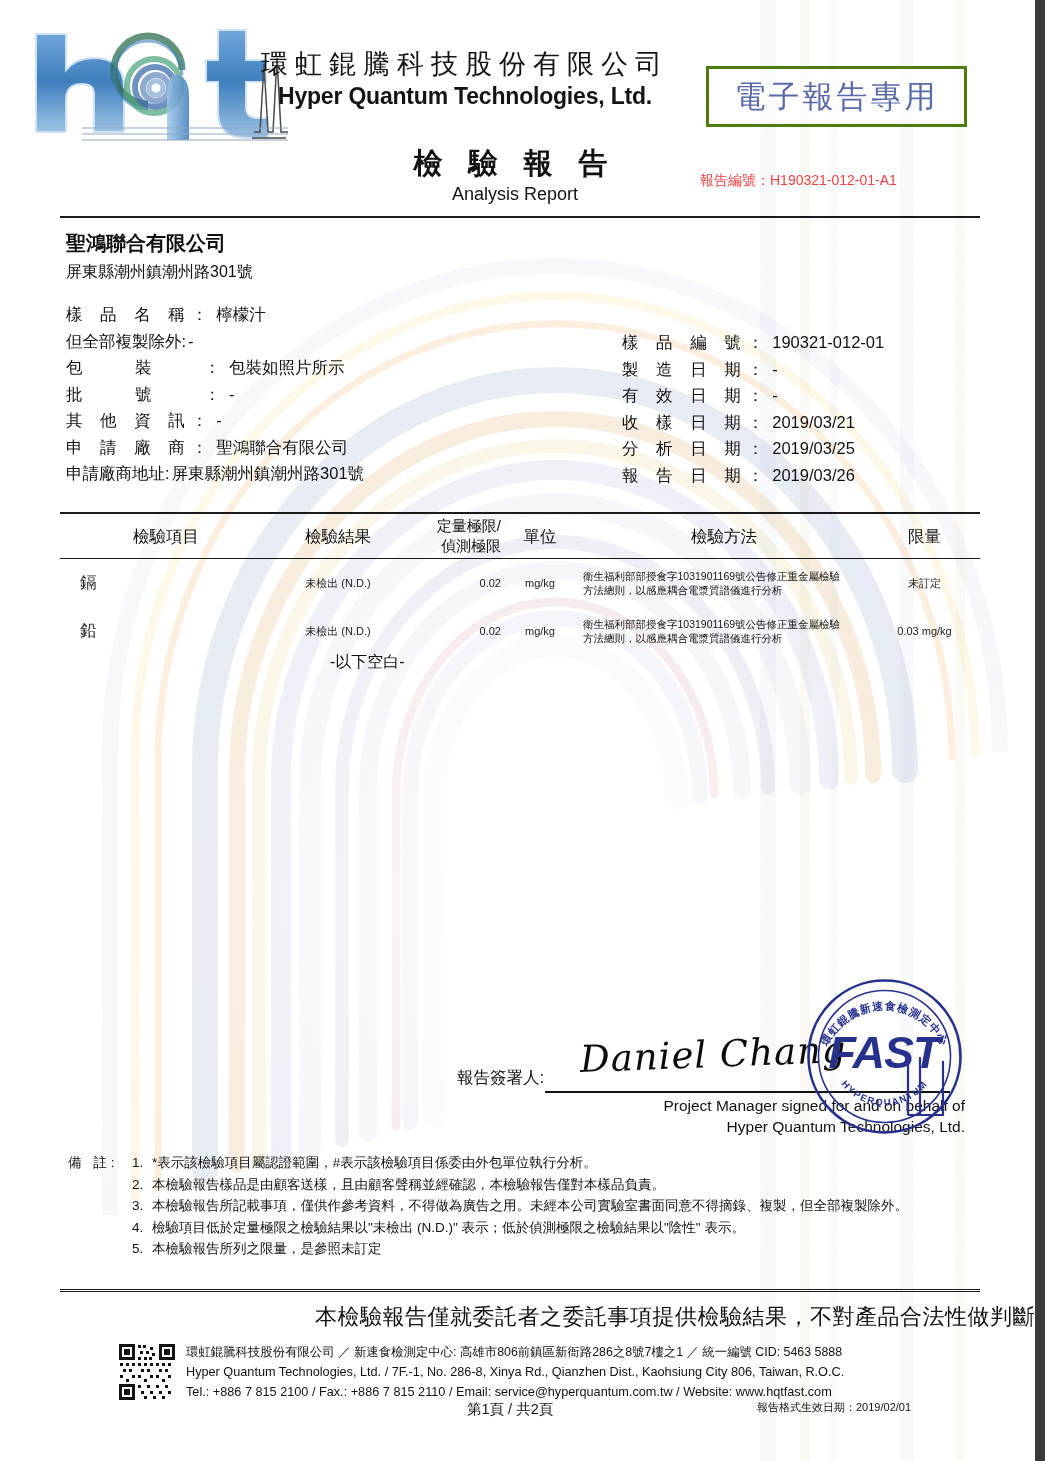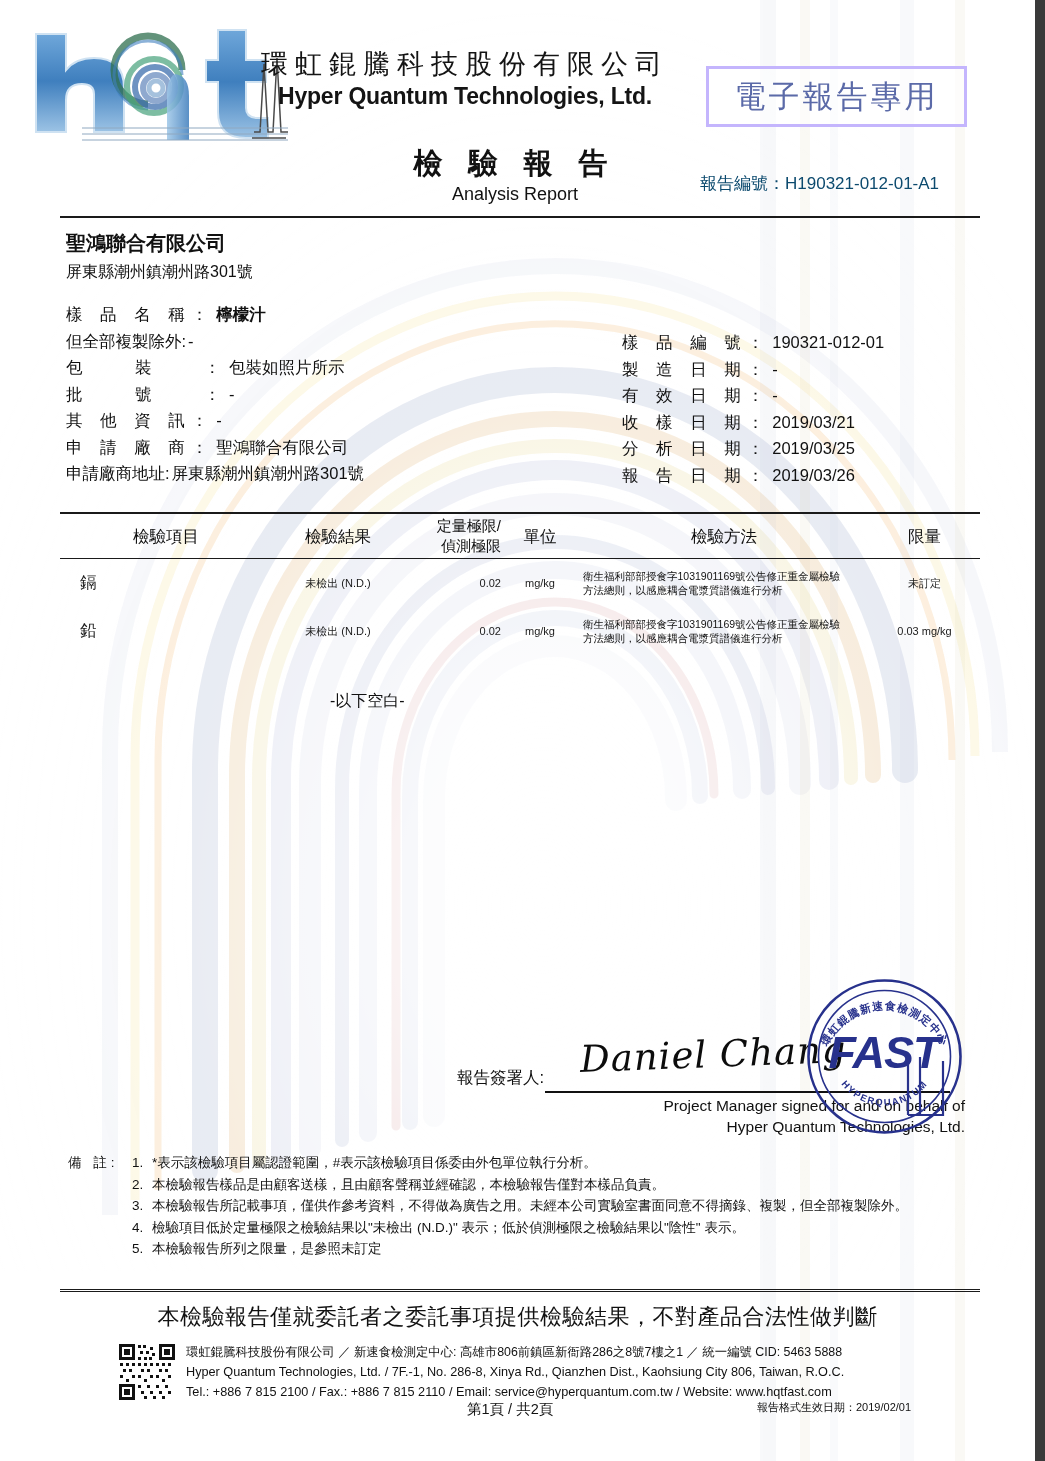--- a/index.html
+++ b/index.html
@@ -18,59 +18,59 @@
 
   
   .watermark{position:absolute;left:0;top:0;width:1045px;height:1461px;z-index:0;pointer-events:none;}
 
   
   .header{position:absolute;left:0;top:0;width:1035px;height:182px;z-index:5;}
   .logo{position:absolute;left:22px;top:24px;width:268px;height:120px;}
   .co-names{position:absolute;left:255px;top:48px;width:420px;text-align:center;}
   .co-cn{font-size:27px;letter-spacing:7px;color:#141414;font-weight:500;line-height:1.25;white-space:nowrap;}
   .co-en{font-size:23px;color:#141414;font-weight:600;line-height:1.25;white-space:nowrap;letter-spacing:-0.2px;}
-  .estamp{position:absolute;left:706px;top:66px;width:255px;height:55px;border:3px solid #c4b5fd;
+  .estamp{position:absolute;left:706px;top:66px;width:255px;height:55px;border:3px solid #4d7c0f;
           display:flex;align-items:center;justify-content:center;background:rgba(255,255,255,0.55);}
   .estamp span{font-family:"DejaVu Serif","Liberation Serif",serif;font-size:31px;color:#5b6aa8;letter-spacing:3px;}
   .rep-title{position:absolute;left:400px;top:145px;width:230px;text-align:center;}
   .rep-title .cn{font-size:29px;font-weight:bold;letter-spacing:9px;color:#111;line-height:1.25;}
   .rep-title .en{font-size:18px;color:#111;line-height:1.5;font-weight:500;}
-  .rep-no{position:absolute;left:700px;top:172px;font-size:17px;color:#0c4a6e;white-space:nowrap;}
+  .rep-no{position:absolute;left:700px;top:172px;font-size:14px;color:#ef4444;white-space:nowrap;}
   .hr-top{position:absolute;left:60px;top:216px;width:920px;height:0;border-top:2px solid #1a1a1a;z-index:6;}
 
   
   .info{position:absolute;left:0;top:226px;width:1035px;z-index:5;}
   .client-name{position:absolute;left:66px;top:4px;font-size:20px;font-weight:bold;color:#111;}
   .client-addr{position:absolute;left:66px;top:36px;font-size:16px;color:#111;}
   .linfo{position:absolute;left:66px;top:75px;width:540px;}
   .rinfo{position:absolute;left:622px;top:103px;width:400px;}
   .row{display:flex;font-size:16.5px;color:#111;line-height:26.5px;height:26.5px;white-space:nowrap;}
   .lbl{display:inline-block;}
   .lbl.sp{letter-spacing:6.5px;}
   .val{margin-left:2px;}
-  .val.b{font-weight:bold;}
+  .val.b{font-weight:normal;}
 
   
   .tbl{position:absolute;left:60px;top:512px;width:920px;z-index:5;}
   .tbl-line{width:920px;height:0;border-top:2px solid #1a1a1a;}
   .tbl-line.thin{border-top:1px solid #1a1a1a;}
   .thead{display:flex;align-items:center;height:44px;}
   .tbody-row{display:flex;align-items:center;min-height:48px;}
   .c1{width:212px;text-align:center;}
   .c2{width:132px;text-align:center;}
   .c3{width:97px;text-align:right;}
   .c4{width:78px;text-align:center;}
   .c5{width:290px;text-align:center;}
   .c6{width:111px;text-align:center;}
   .thead .c1,.thead .c2,.thead .c3,.thead .c4,.thead .c5,.thead .c6{font-size:16.5px;color:#111;line-height:20px;}
   .thead .c3{font-size:15px;}
   .tbody-row .c1{font-size:16.5px;text-align:left;padding-left:20px;box-sizing:border-box;}
   .tbody-row .c2,.tbody-row .c3,.tbody-row .c4,.tbody-row .c6{font-size:11px;}
   .tbody-row .c5{font-size:10.5px;line-height:14px;color:#111;text-align:left;padding:0 4px;box-sizing:border-box;}
-  .blank-note{position:absolute;left:270px;top:140px;font-size:16px;color:#111;margin-top:39px;}
+  .blank-note{position:absolute;left:270px;top:140px;font-size:16px;color:#111;}
 
   
   .sig{position:absolute;left:0;top:1055px;width:1035px;z-index:6;}
   .sig-label{position:absolute;left:457px;top:12px;font-size:16.5px;color:#111;}
   .sig-line{position:absolute;left:545px;top:36px;width:405px;height:0;border-top:2px solid #111;}
   .sig-name{position:absolute;left:580px;top:-22px;font-family:"DejaVu Serif","Liberation Serif",serif;
             font-style:italic;font-size:37px;color:#0c0c0c;letter-spacing:1px;
             transform:rotate(-2.2deg);white-space:nowrap;font-weight:500;}
   .sig-cap{position:absolute;left:545px;top:40px;width:420px;text-align:right;font-size:15.5px;color:#111;line-height:21px;}
 
@@ -80,21 +80,21 @@
   .notes{position:absolute;left:60px;top:1152px;width:920px;z-index:5;}
   .notes-lbl{position:absolute;left:8px;top:2px;font-size:13.5px;color:#111;letter-spacing:4px;}
   .notes-list{position:absolute;left:72px;top:0;width:850px;}
   .note{display:flex;font-size:13.5px;line-height:21.5px;color:#111;}
   .note-n{width:20px;flex:none;}
   .note-t{flex:1;}
 
   
   .foot-rule{position:absolute;left:60px;top:1289px;width:920px;height:0;border-top:3px double #1a1a1a;z-index:5;}
   .foot{position:absolute;left:0;top:1296px;width:1035px;z-index:5;}
-  .disclaimer{text-align:center;font-size:22px;color:#111;padding-top:6px;letter-spacing:0.5px;}
+  .disclaimer{text-align:right;font-size:22px;color:#111;padding-top:6px;letter-spacing:0.5px;}
   .foot-block{position:absolute;left:118px;top:46px;display:flex;align-items:flex-start;}
   .qr{width:58px;height:58px;flex:none;margin-right:10px;margin-top:1px;}
   .foot-lines{font-size:12.7px;line-height:20px;color:#111;white-space:nowrap;}
   .foot-lines .l1{font-size:12.4px;}
   .pagebar{position:absolute;left:0;top:1400px;width:1035px;z-index:5;}
   .pg-left{position:absolute;left:467px;top:0;font-size:14.5px;color:#111;}
   .pg-right{position:absolute;left:757px;top:0;font-size:11px;color:#111;}
 </style>
 </head>
 <body>

